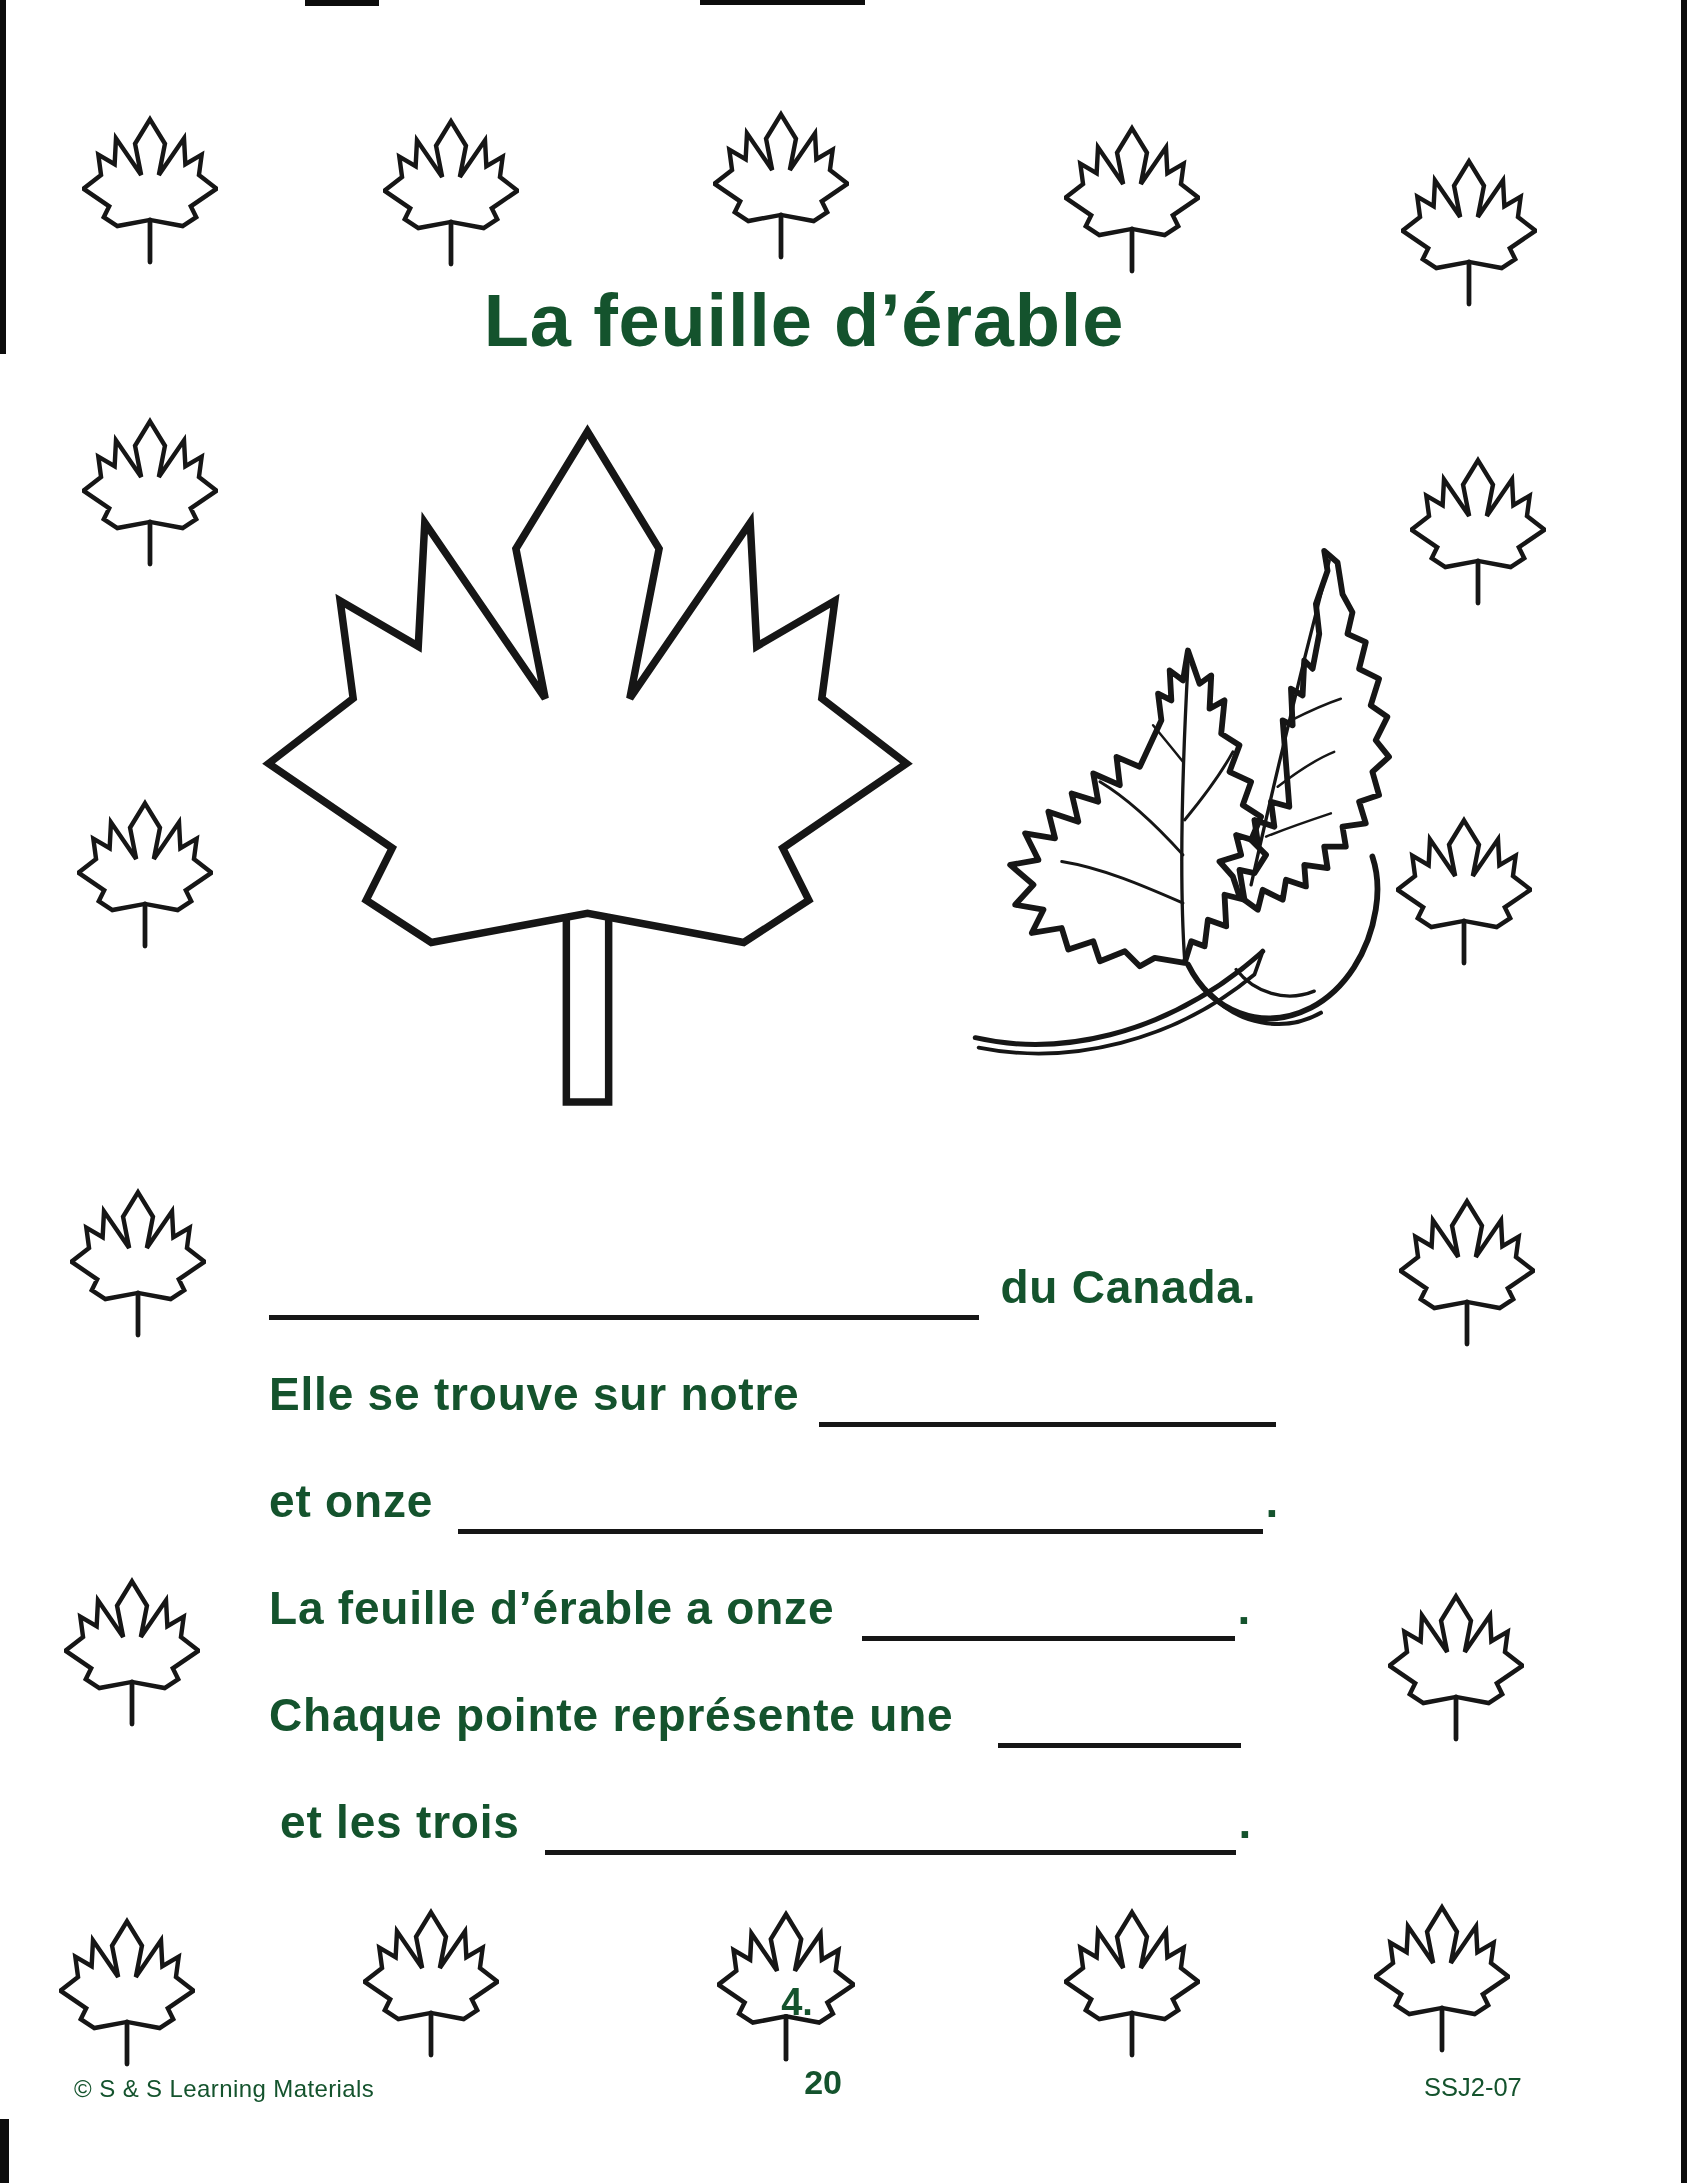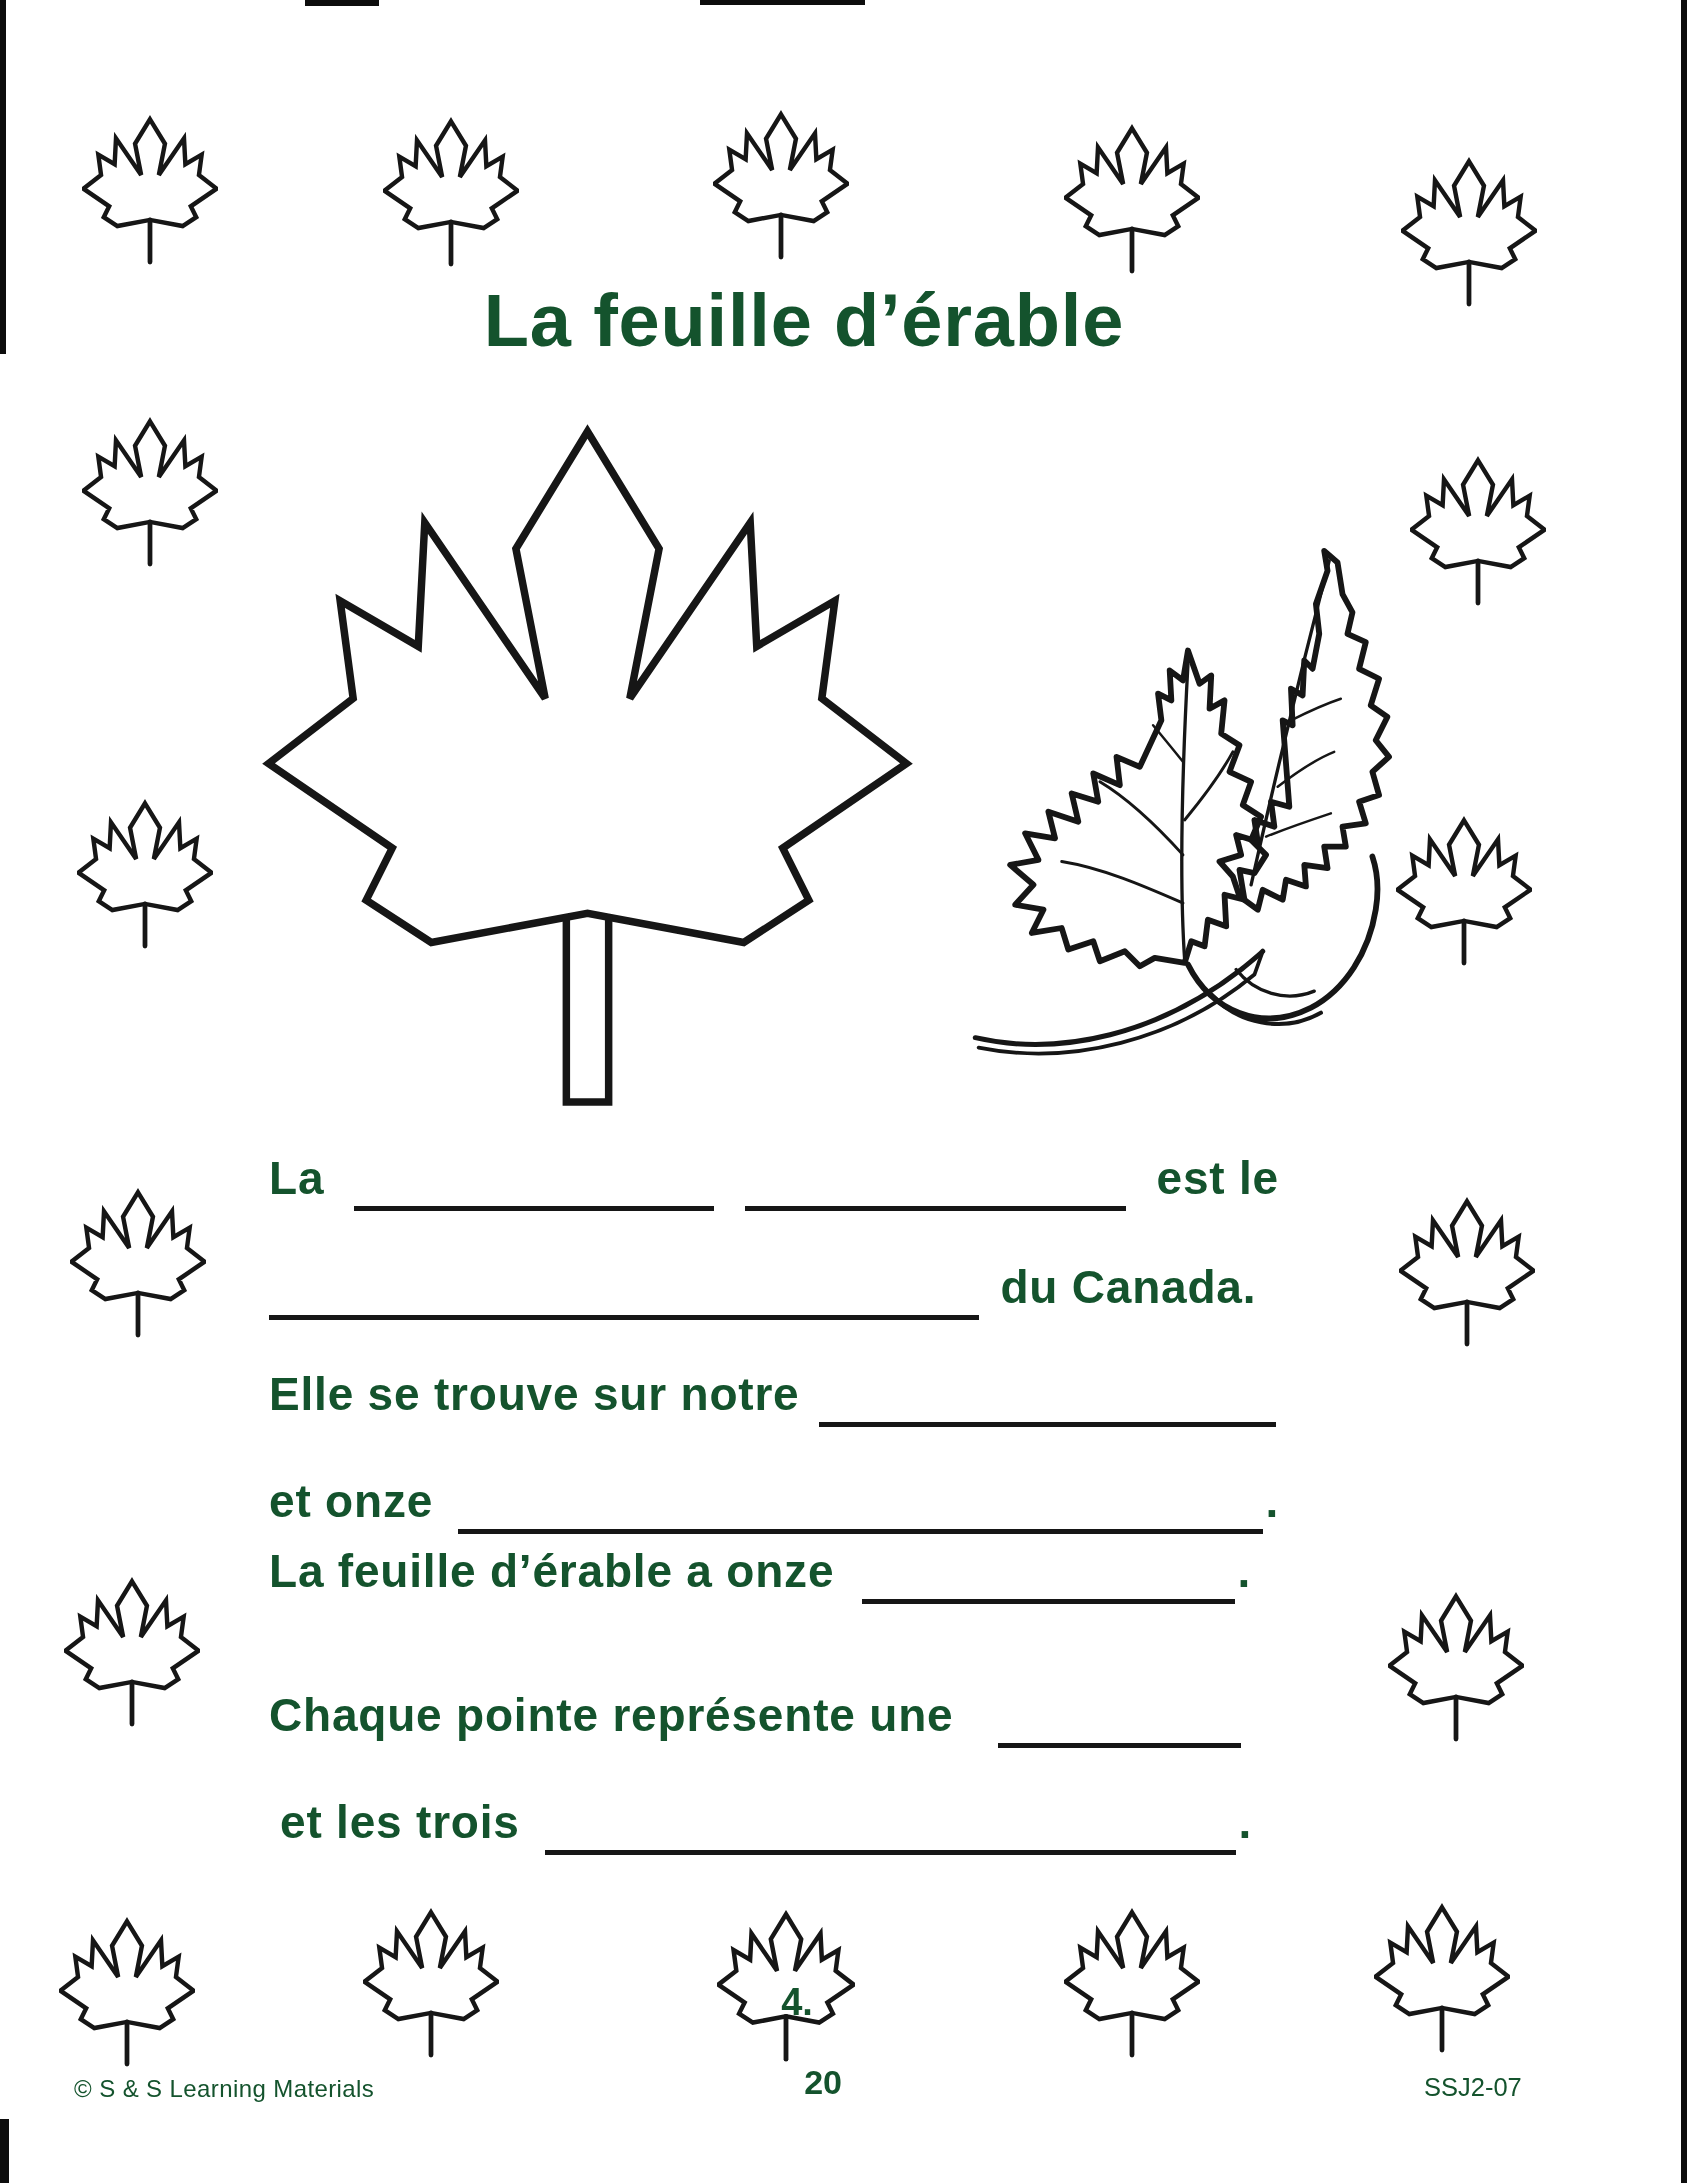--- a/index.html
+++ b/index.html
@@ -12,21 +12,21 @@
   .sentence{position:absolute;left:269px;display:flex;align-items:flex-end;
             font-size:46px;font-weight:700;line-height:1;letter-spacing:0.8px;white-space:nowrap;}
   .sentence .txt{display:inline-block;}
   .blank{display:inline-block;height:3.3px;border-bottom:5.8px solid #161616;
          transform:translateY(10px);}
   .grow{flex:1 1 auto;}
   #line1{top:1155px;width:1010px;}
   #line2{top:1264px;width:1008px;}
   #line3{top:1371px;width:1007px;}
   #line4{top:1478px;width:1010px;}
-  #line5{top:1548px;width:982px;}
+  #line5{top:1585px;width:982px;}
   #line6{top:1692px;width:972px;gap:20px;}
   #line7{top:1799px;width:972px;margin-left:11px;}
   #badge-number{position:absolute;left:756px;top:1981px;width:82px;text-align:center;
                 font-size:38px;font-weight:700;}
   #page-number{position:absolute;left:751px;top:2063px;width:91px;text-align:right;
                font-size:34px;font-weight:700;}
   #copyright{position:absolute;left:74px;top:2075px;font-size:24px;font-weight:400;letter-spacing:0.4px;}
   #doc-code{position:absolute;left:1424px;top:2073px;font-size:25.5px;font-weight:400;}
 </style>
 </head>
@@ -142,26 +142,20 @@
       <path stroke-width="4" d="M348,498 C370,400 408,240 442,108"></path>
       <path stroke-width="3" d="M380,380 C406,360 428,346 448,338"></path>
       <path stroke-width="3" d="M396,300 C420,288 438,280 456,274"></path>
       <path stroke-width="3" d="M366,440 C396,428 420,420 444,412"></path>
       <path stroke-width="7" d="M272,594 C300,650 360,676 420,646 C462,624 490,578 498,528 C502,504 500,482 494,464"></path>
       <path stroke-width="5" d="M300,630 C330,664 386,678 432,652"></path>
       <path stroke-width="4" d="M330,600 C352,628 390,640 424,626"></path>
     </g>
   </svg>
 
-  <div class="sentence" id="line1">
-    <span class="txt">La</span>
-    <span class="blank grow" style="margin-left:30px;"></span>
-    <span class="blank grow" style="margin-left:31px;flex-grow:1.06;"></span>
-    <span class="txt" style="margin-left:31px;">est le</span>
-  </div>
 
   <div class="sentence" id="line3">
     <span class="txt">Elle se trouve sur notre</span>
     <span class="blank grow" style="margin-left:20px;"></span>
   </div>
 
   <div class="sentence" id="line2">
     <span class="blank" style="width:710px;"></span>
     <span class="txt" style="margin-left:21.4px;">du Canada.</span>
   </div>

